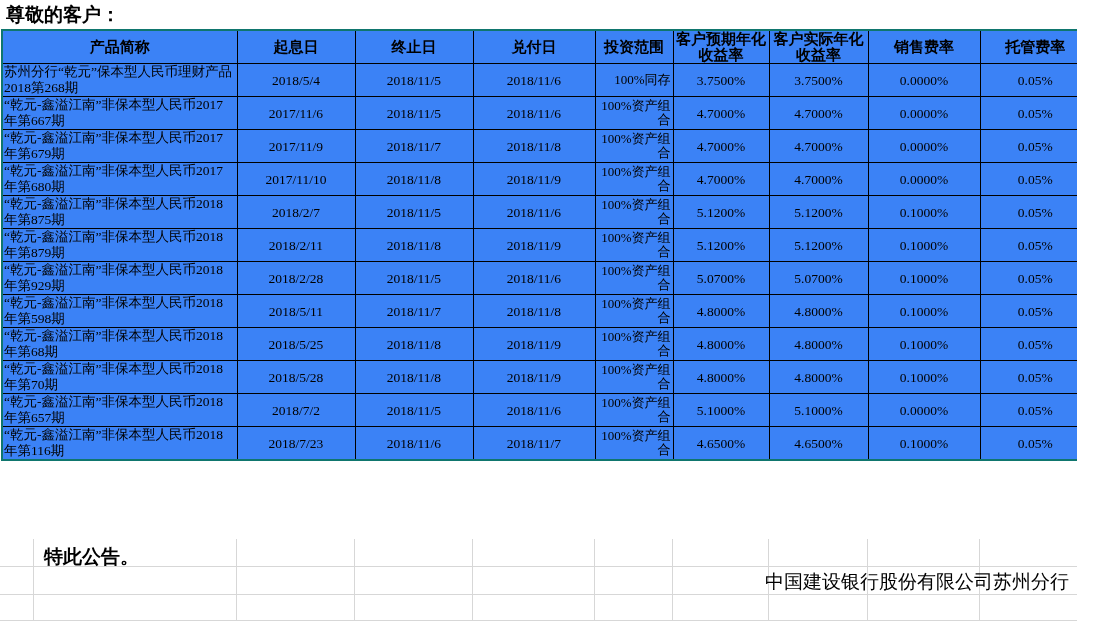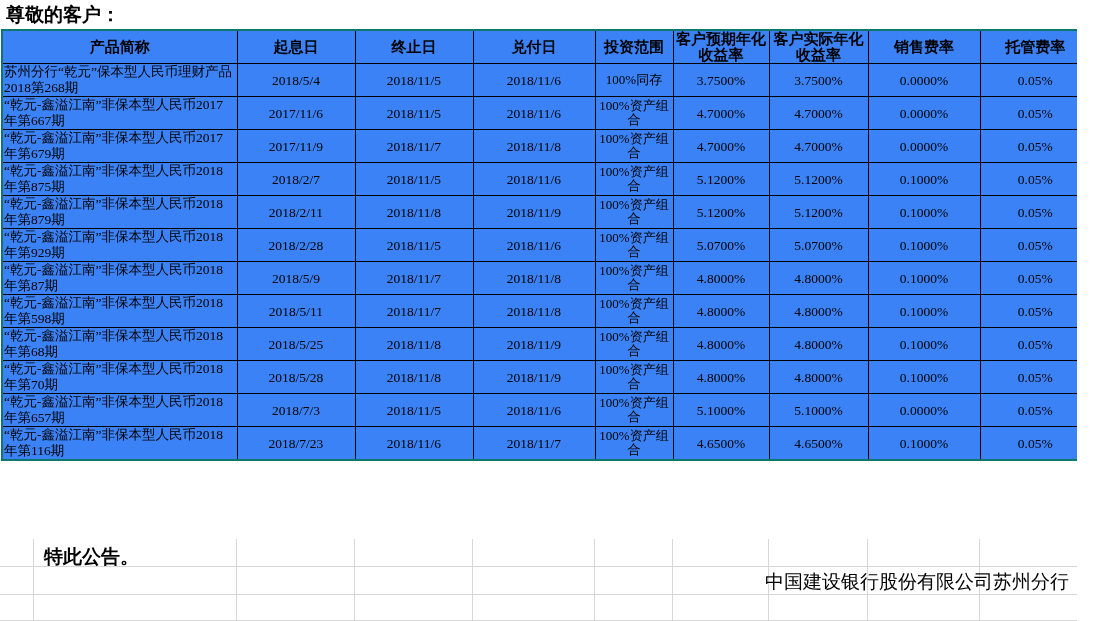--- a/index.html
+++ b/index.html
@@ -50,21 +50,21 @@
     text-align: center;
     line-height: 15px;
     padding: 0 2px;
   }
   table.products td.c0 {
     text-align: left;
     font-size: 13.5px;
     line-height: 16px;
     padding: 0 2px 0 1px;
   }
-  table.products td.c4 { font-size: 13px; line-height: 14px; }
+  table.products td.c4 { font-size: 13px; line-height: 14px; text-align: right; }
   .closing {
     position: absolute;
     top: 544px; left: 44px;
     font-size: 19px;
     font-weight: bold;
     white-space: nowrap;
     z-index: 2;
   }
   .signature {
     position: absolute;
@@ -145,20 +145,31 @@
           <td class="c1">2017/11/9</td>
           <td class="c2">2018/11/7</td>
           <td class="c3">2018/11/8</td>
           <td class="c4">100%资产组合</td>
           <td class="c5">4.7000%</td>
           <td class="c6">4.7000%</td>
           <td class="c7">0.0000%</td>
           <td class="c8">0.05%</td>
         </tr>
         <tr>
+          <td class="c0">“乾元-鑫溢江南”非保本型人民币2017年第680期</td>
+          <td class="c1">2017/11/10</td>
+          <td class="c2">2018/11/8</td>
+          <td class="c3">2018/11/9</td>
+          <td class="c4">100%资产组合</td>
+          <td class="c5">4.7000%</td>
+          <td class="c6">4.7000%</td>
+          <td class="c7">0.0000%</td>
+          <td class="c8">0.05%</td>
+        </tr>
+        <tr>
           <td class="c0">“乾元-鑫溢江南”非保本型人民币2018年第875期</td>
           <td class="c1">2018/2/7</td>
           <td class="c2">2018/11/5</td>
           <td class="c3">2018/11/6</td>
           <td class="c4">100%资产组合</td>
           <td class="c5">5.1200%</td>
           <td class="c6">5.1200%</td>
           <td class="c7">0.1000%</td>
           <td class="c8">0.05%</td>
         </tr>
@@ -174,31 +185,20 @@
           <td class="c8">0.05%</td>
         </tr>
         <tr>
           <td class="c0">“乾元-鑫溢江南”非保本型人民币2018年第929期</td>
           <td class="c1">2018/2/28</td>
           <td class="c2">2018/11/5</td>
           <td class="c3">2018/11/6</td>
           <td class="c4">100%资产组合</td>
           <td class="c5">5.0700%</td>
           <td class="c6">5.0700%</td>
-          <td class="c7">0.1000%</td>
-          <td class="c8">0.05%</td>
-        </tr>
-        <tr>
-          <td class="c0">“乾元-鑫溢江南”非保本型人民币2018年第87期</td>
-          <td class="c1">2018/5/9</td>
-          <td class="c2">2018/11/7</td>
-          <td class="c3">2018/11/8</td>
-          <td class="c4">100%资产组合</td>
-          <td class="c5">4.8000%</td>
-          <td class="c6">4.8000%</td>
           <td class="c7">0.1000%</td>
           <td class="c8">0.05%</td>
         </tr>
         <tr>
           <td class="c0">“乾元-鑫溢江南”非保本型人民币2018年第598期</td>
           <td class="c1">2018/5/11</td>
           <td class="c2">2018/11/7</td>
           <td class="c3">2018/11/8</td>
           <td class="c4">100%资产组合</td>
           <td class="c5">4.8000%</td>
@@ -223,21 +223,21 @@
           <td class="c2">2018/11/8</td>
           <td class="c3">2018/11/9</td>
           <td class="c4">100%资产组合</td>
           <td class="c5">4.8000%</td>
           <td class="c6">4.8000%</td>
           <td class="c7">0.1000%</td>
           <td class="c8">0.05%</td>
         </tr>
         <tr>
           <td class="c0">“乾元-鑫溢江南”非保本型人民币2018年第657期</td>
-          <td class="c1">2018/7/3</td>
+          <td class="c1">2018/7/2</td>
           <td class="c2">2018/11/5</td>
           <td class="c3">2018/11/6</td>
           <td class="c4">100%资产组合</td>
           <td class="c5">5.1000%</td>
           <td class="c6">5.1000%</td>
           <td class="c7">0.0000%</td>
           <td class="c8">0.05%</td>
         </tr>
         <tr>
           <td class="c0">“乾元-鑫溢江南”非保本型人民币2018年第116期</td>

